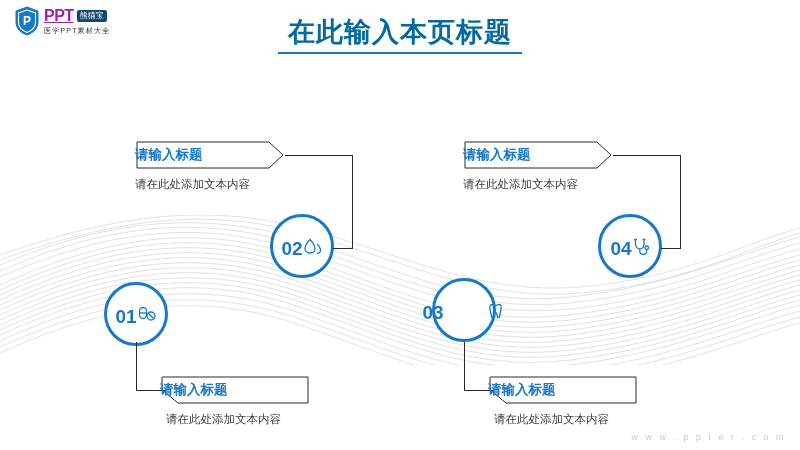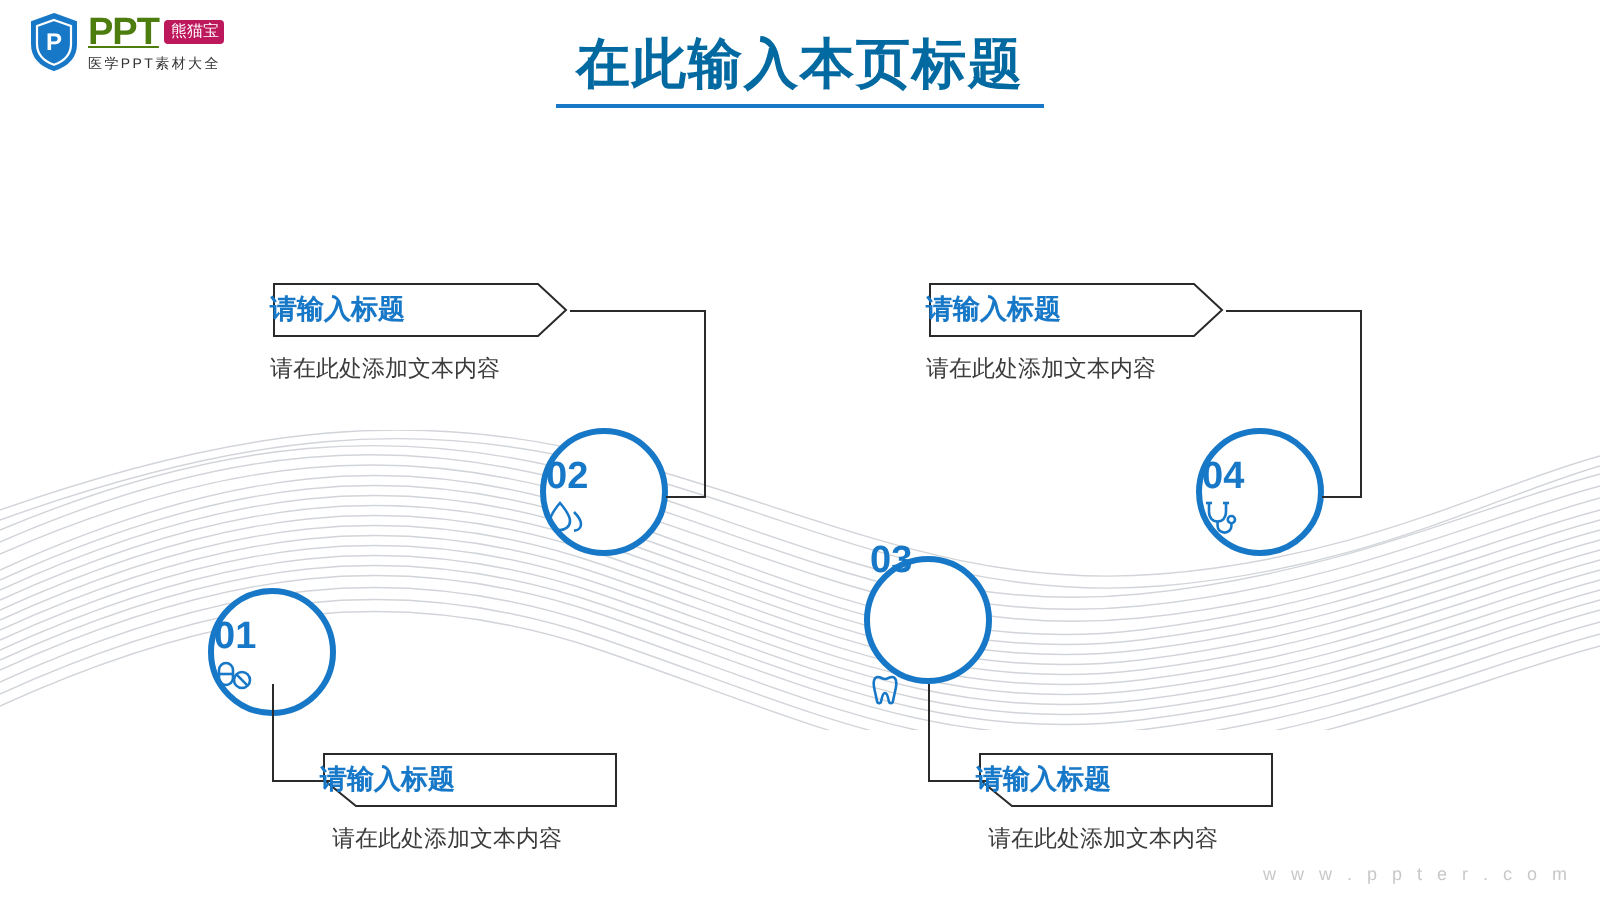--- a/index.html
+++ b/index.html
@@ -42,29 +42,29 @@
     flex-direction: column;
     justify-content: center;
     line-height: 1;
   }
   .logo-row1 {
     display: flex;
     align-items: center;
     gap: 3px;
   }
   .logo-ppt {
-    font-size: 19px;
+    font-size: 16px;
     font-weight: bold;
-    color: #4d7c0f;
+    color: #a21caf;
     letter-spacing: -0.5px;
     font-family: "Liberation Sans", sans-serif;
     text-decoration: underline;
   }
   .logo-badge {
-    background: #be185d;
+    background: #0c4a6e;
     color: #ffffff;
     font-size: 8px;
     padding: 2px 3px;
     border-radius: 2px;
     letter-spacing: 0px;
   }
   .logo-sub {
     font-size: 7px;
     color: #333333;
     letter-spacing: 1.2px;
@@ -149,22 +149,22 @@
   
   .circle {
     position: absolute;
     width: 64px;
     height: 64px;
     border-radius: 50%;
     border: 3px solid #1878c8;
     background: #ffffff;
     box-sizing: border-box;
     display: flex;
-    flex-direction: column;
-    align-items: flex-start;
+    flex-direction: row;
+    align-items: center;
     justify-content: center;
   }
   .circle-num {
     font-size: 19px;
     font-weight: bold;
     color: #1878c8;
     line-height: 1;
     margin-top: 4px;
   }
   .circle-icon {
@@ -226,21 +226,21 @@
         <path d="M0,120 C110,70 200,58 300,92 C400,126 470,162 570,150 C670,138 740,106 800,90"></path>
         <path d="M0,126 C110,76 200,64 300,98 C400,132 470,168 570,156 C670,144 740,112 800,96"></path>
         <path d="M0,132 C110,82 200,70 300,104 C400,138 470,174 570,162 C670,150 740,118 800,102"></path>
         <path d="M0,138 C110,88 200,76 300,110 C400,144 470,180 570,168 C670,156 740,124 800,108"></path>
         <path d="M0,45 C120,2 210,-8 310,20 C410,48 480,86 580,78 C680,70 745,34 800,18"></path>
         <path d="M0,40 C120,-2 210,-12 310,15 C410,42 480,80 580,72 C680,64 745,28 800,13"></path>
       </g>
     </svg>
   </div>
 
-  <div class="circle" style="left:104px; top:294px;">
+  <div class="circle" style="left:104px; top:282px;">
     <div class="circle-num">01</div>
     <div class="circle-icon">
       <svg width="20" height="18" viewBox="0 0 20 18">
         <g stroke="#1878c8" stroke-width="1.3" fill="none">
           <rect x="2.5" y="1.5" width="7" height="11" rx="3.5"></rect>
           <line x1="2.5" y1="7" x2="9.5" y2="7"></line>
           <circle cx="14" cy="10" r="4"></circle>
           <line x1="11.2" y1="7.2" x2="16.8" y2="12.8"></line>
         </g>
       </svg>

